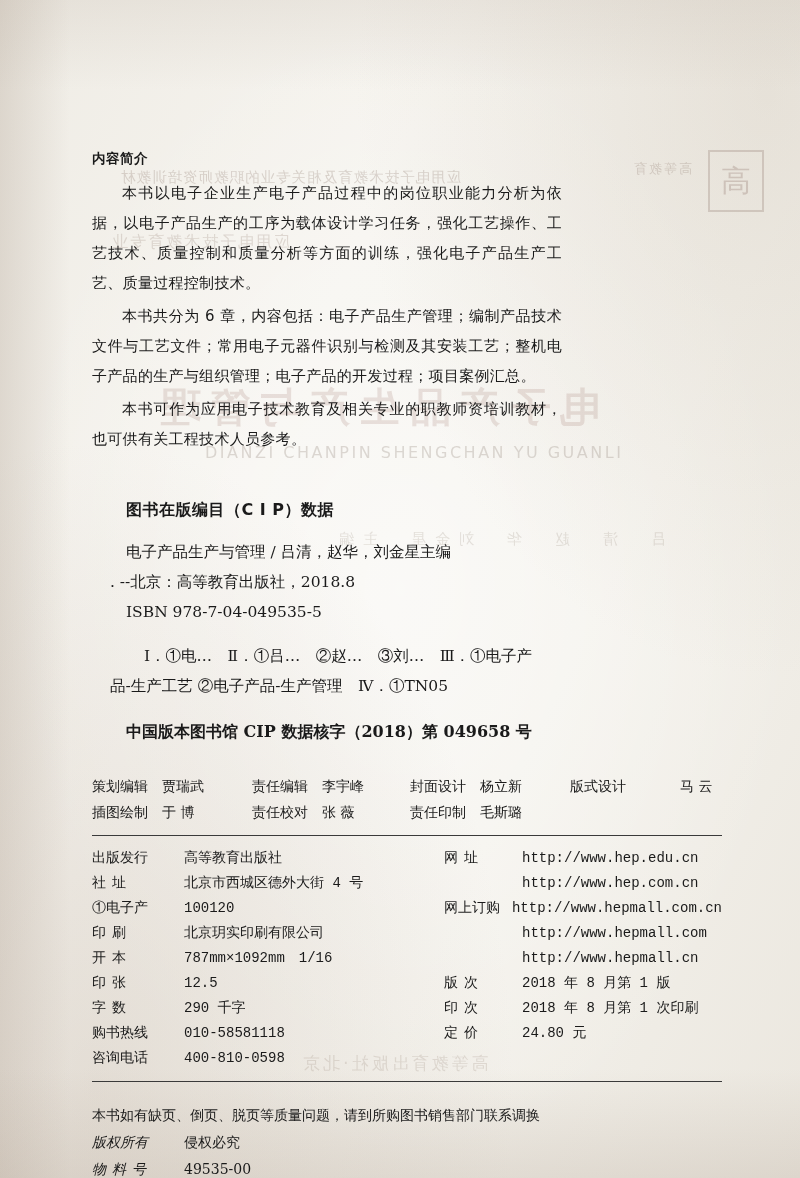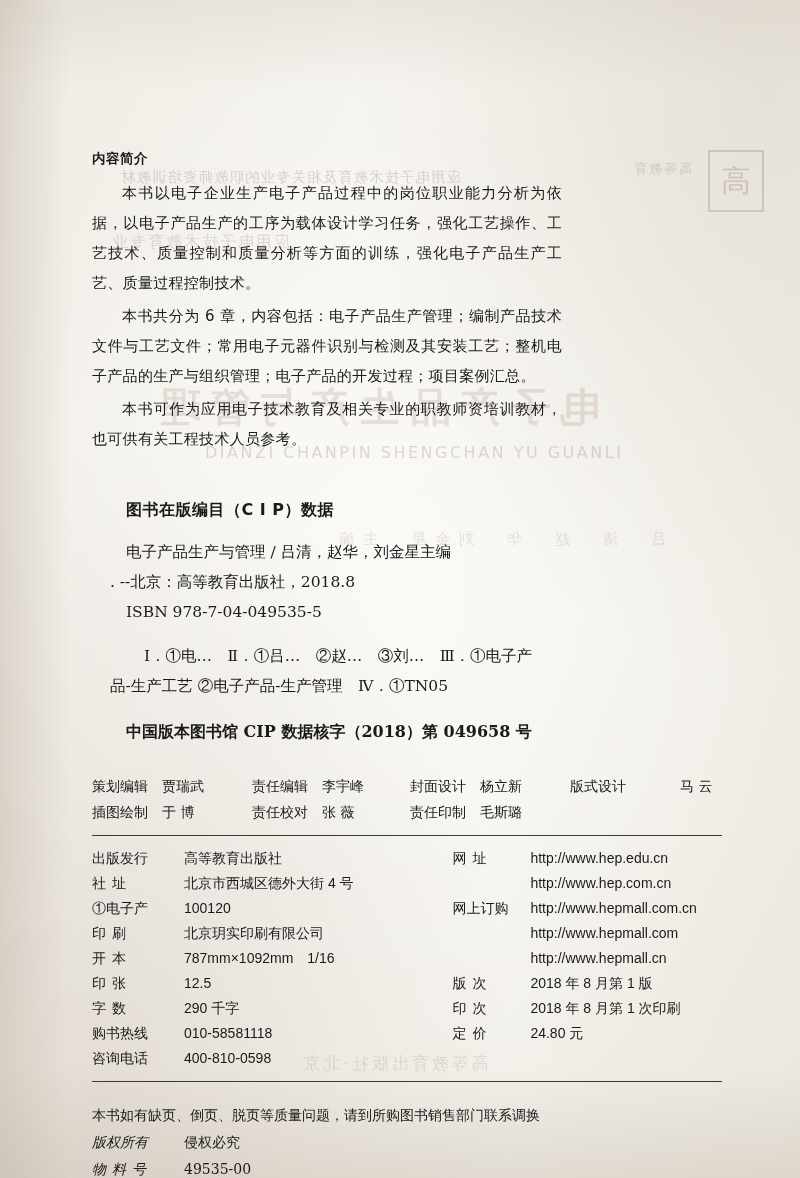--- a/index.html
+++ b/index.html
@@ -194,21 +194,21 @@
     border: 0;
     border-top: 1px solid #3a3a3a;
     margin: 10px 0 10px 0;
     width: 630px;
   }
 
   
   .pub {
     display: flex;
     font-size: 14px;
-    font-family: Liberation Sans, sans-serif;
+    font-family: Liberation Mono, monospace;
     line-height: 25px;
     gap: 19px;
   }
   .pub .left { width: 352px; }
   .pub .right { width: 278px; }
   .pub .row { display: flex; }
   .pub .k {
     width: 92px;
     letter-spacing: 6px;
     white-space: nowrap;

